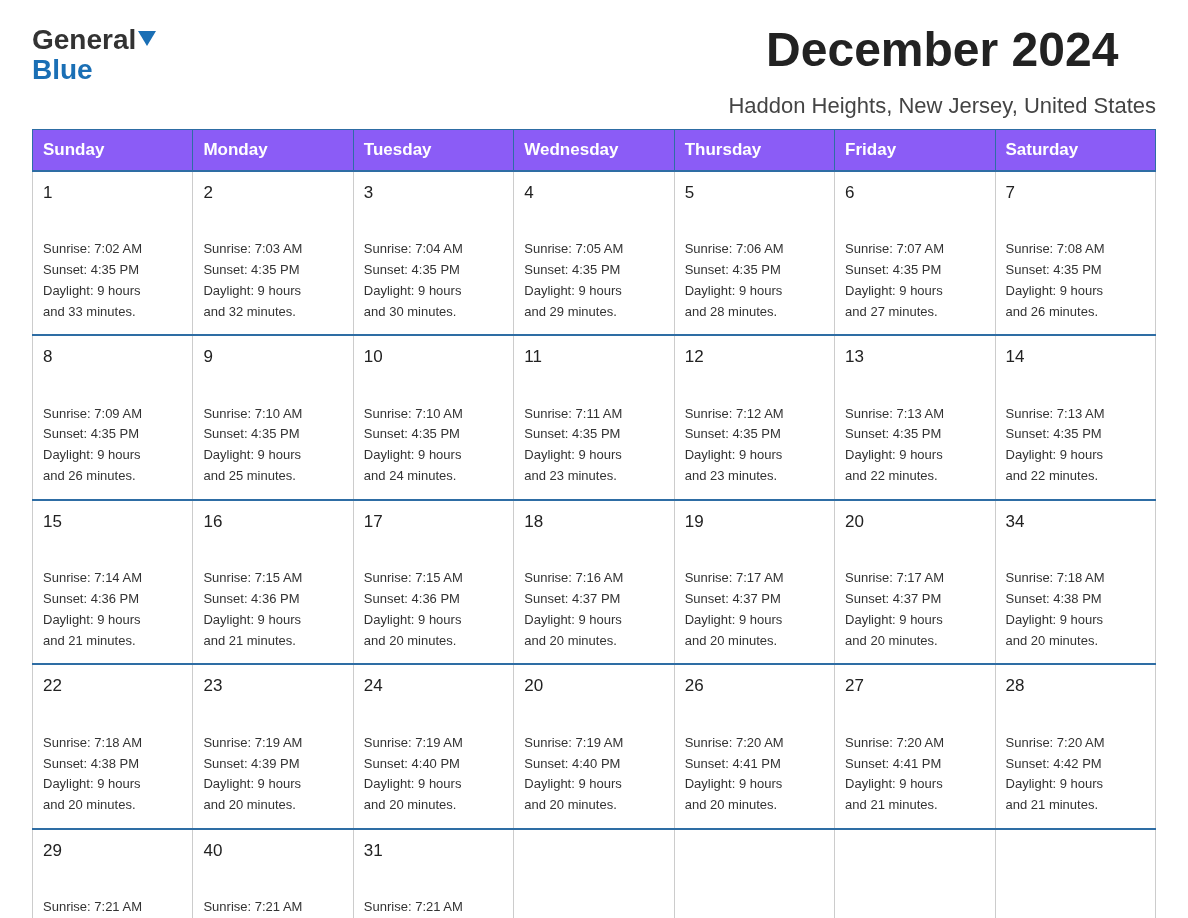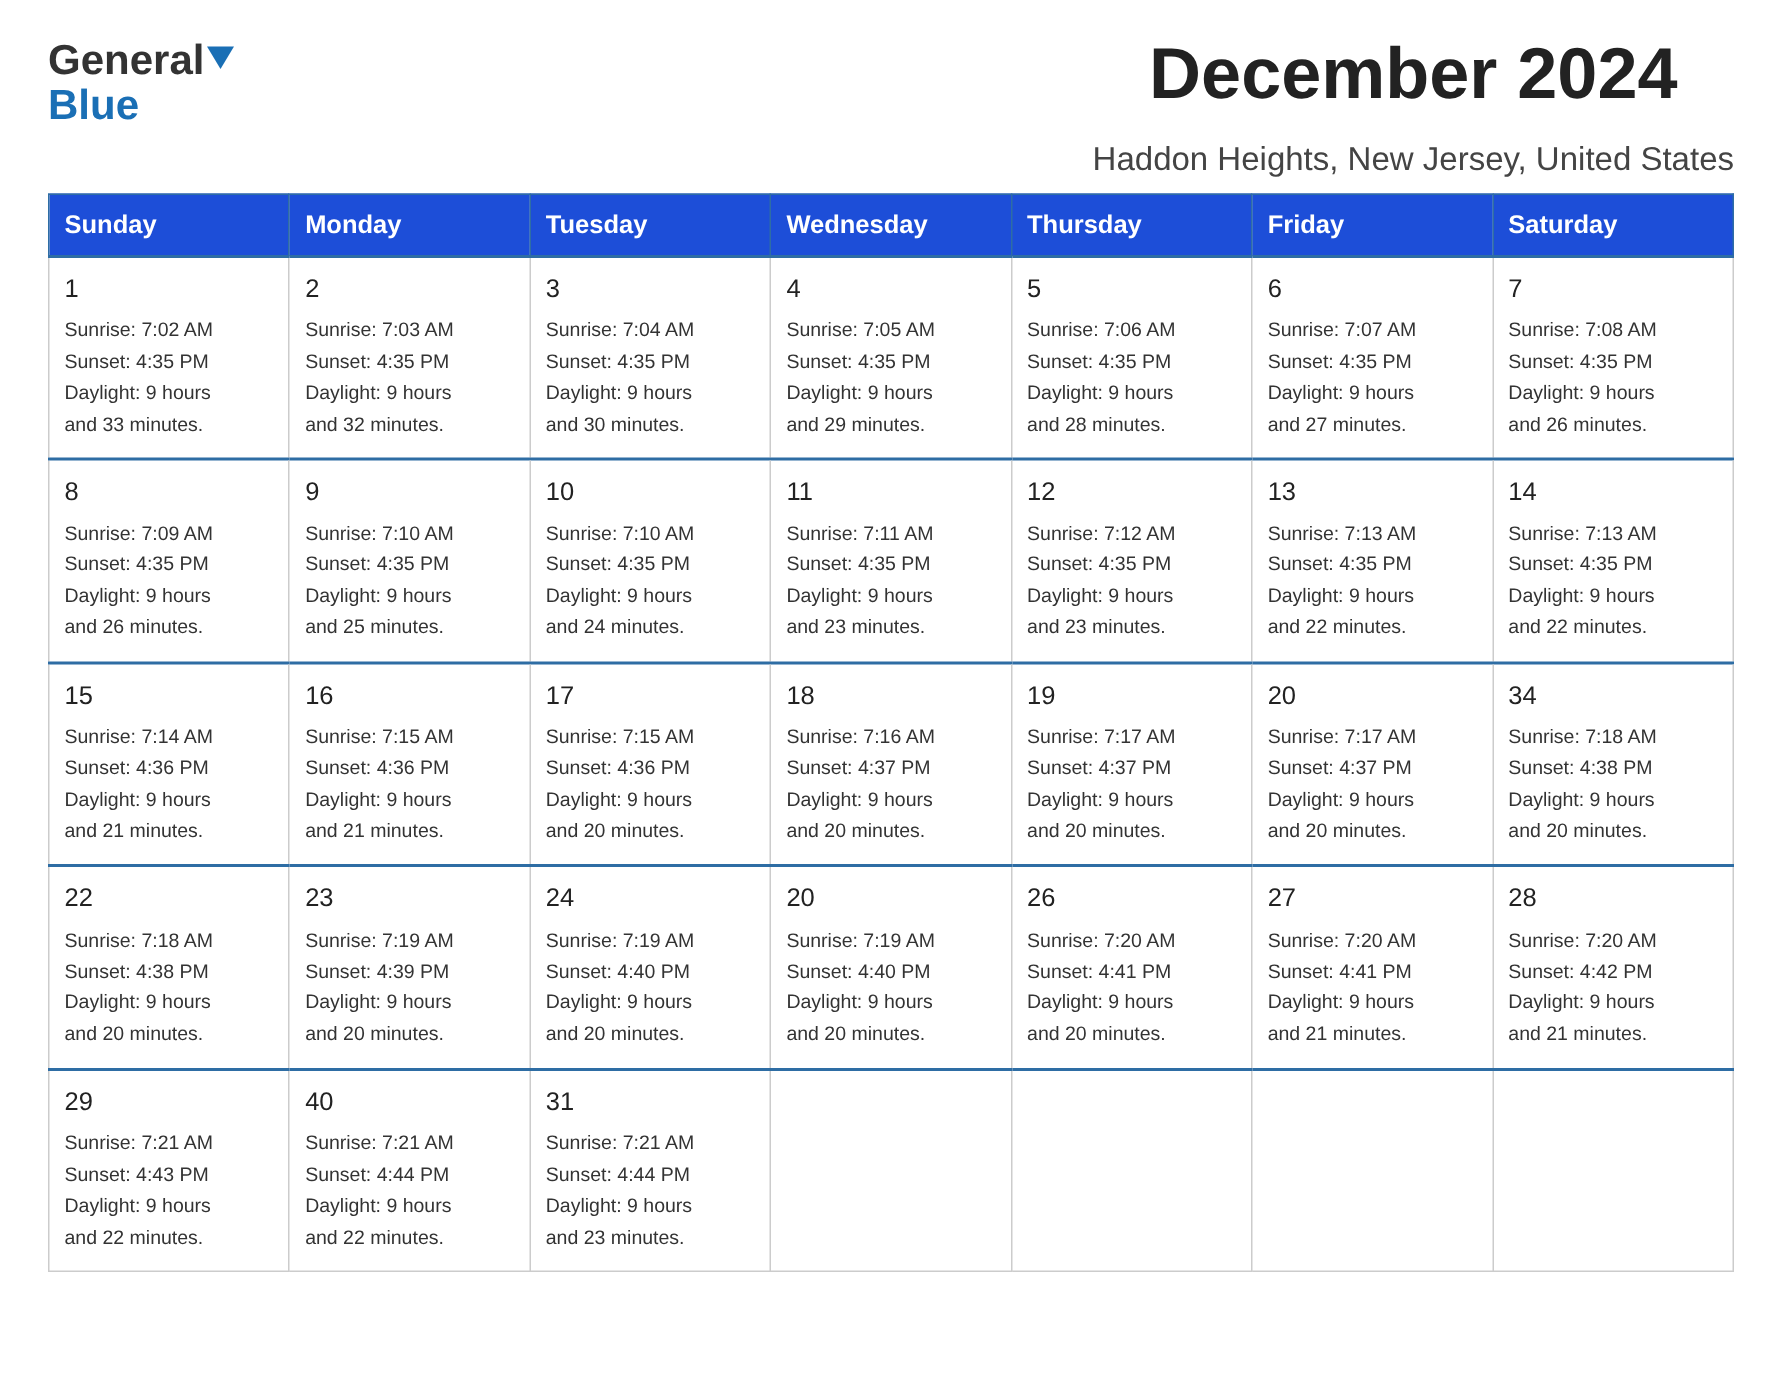--- a/index.html
+++ b/index.html
@@ -35,21 +35,21 @@
       font-size: 22px;
       color: #444;
       margin-top: 16px;
     }
     .calendar {
       width: 100%;
       border-collapse: collapse;
       margin-top: 8px;
     }
     .calendar th {
-      background-color: #1d4ed8;
+      background-color: #8b5cf6;
       color: #fff;
       font-size: 17px;
       font-weight: bold;
       padding: 10px 10px;
       text-align: left;
       border: 1px solid #2e6da4;
     }
     .calendar td {
       vertical-align: top;
       width: 14.28%;
@@ -71,20 +71,21 @@
     }
     .day-number {
       font-size: 17px;
       font-weight: normal;
       margin-bottom: 4px;
     }
     .day-detail {
       font-size: 13px;
       color: #333;
       line-height: 1.6;
+      margin-top: 29px;
     }
     .empty-cell {
       background: #fff;
     }
     
     .calendar tbody tr td { background: #fff; }
   </style>
 </head>
 <body>
 

